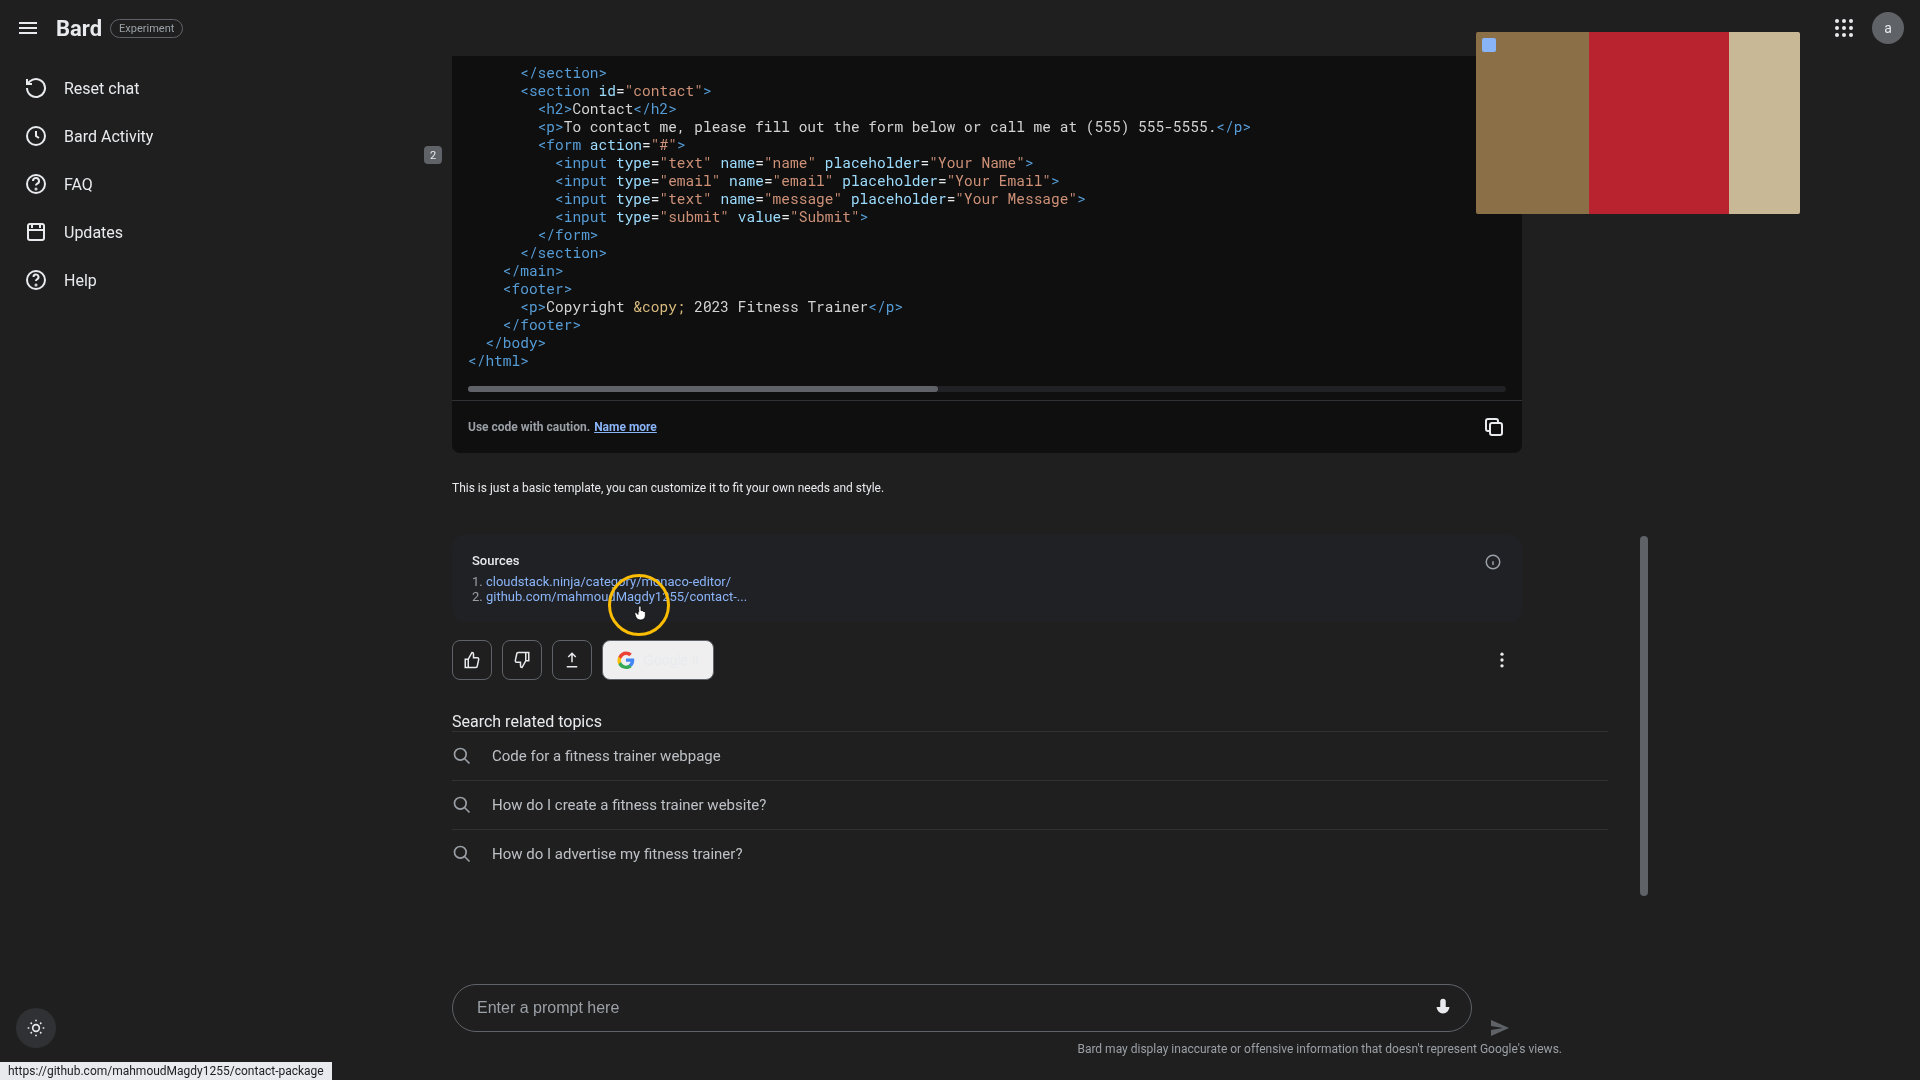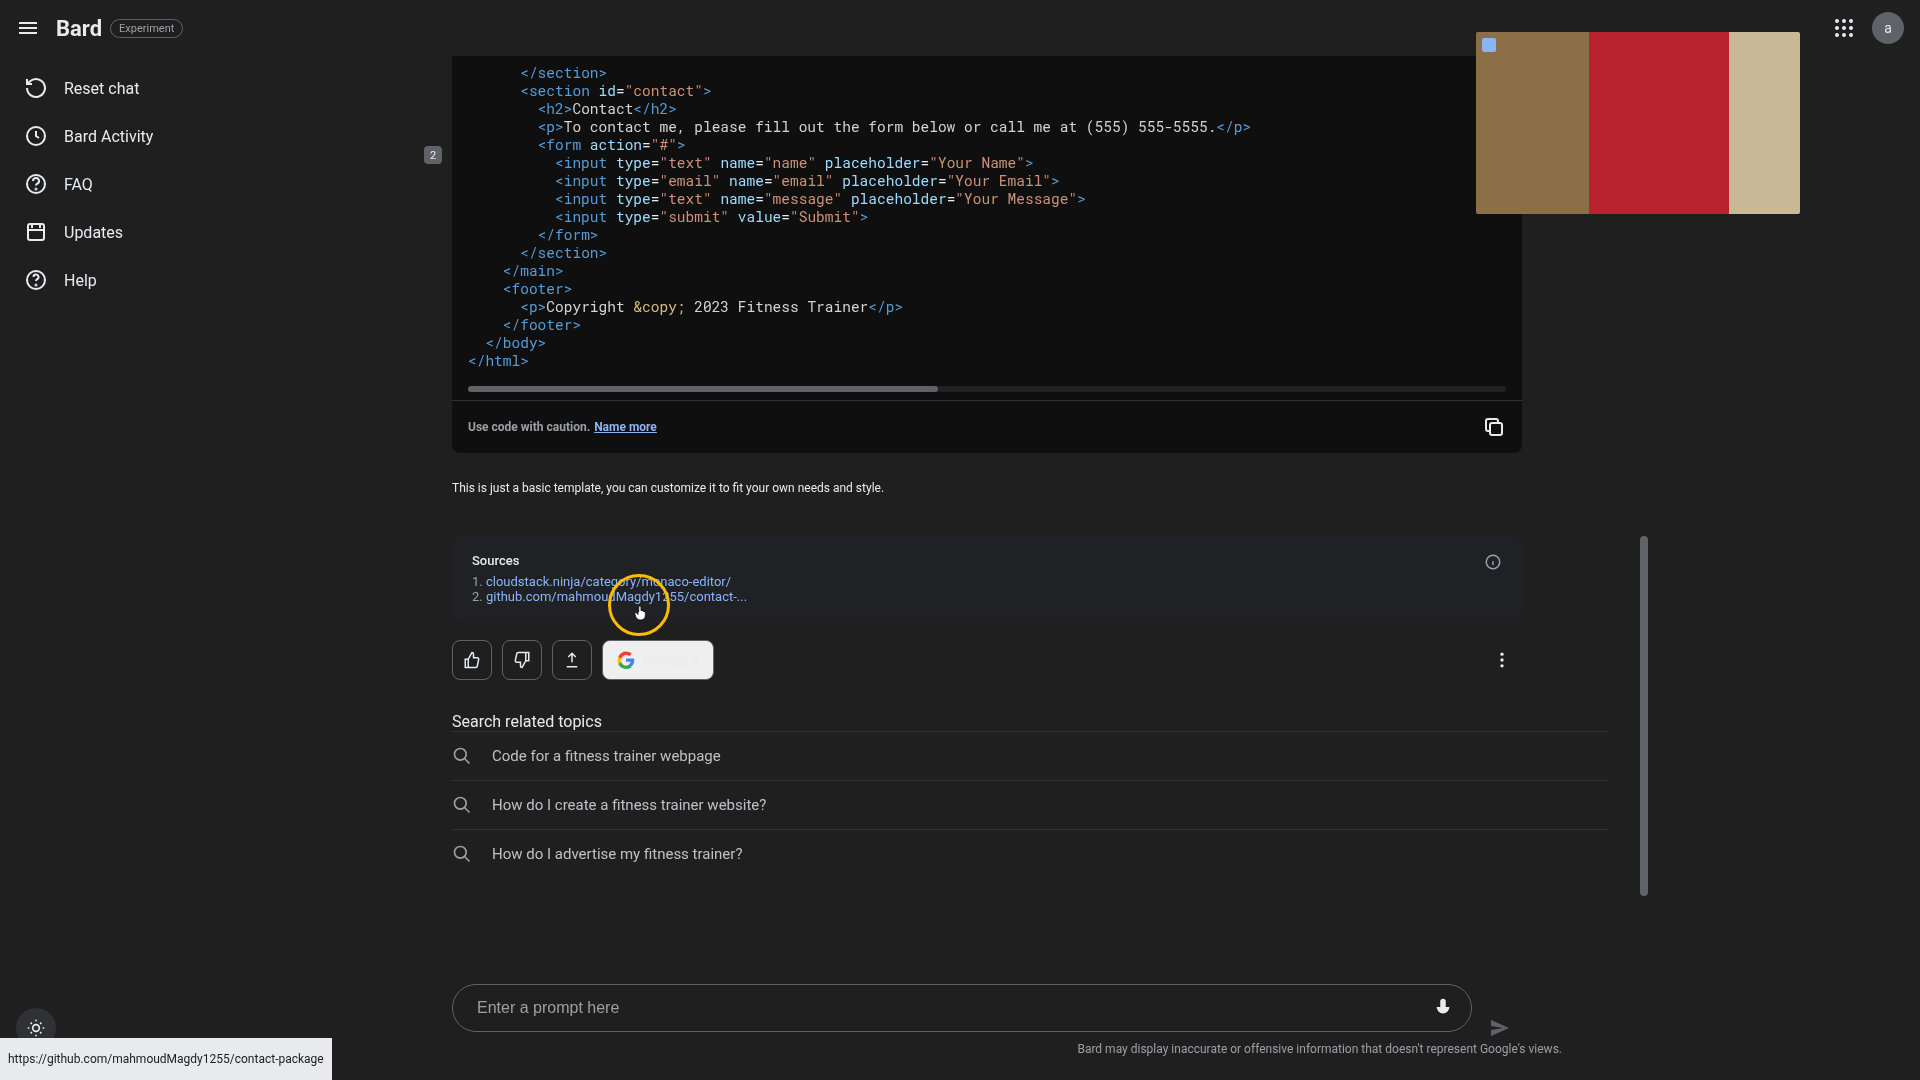--- a/index.html
+++ b/index.html
@@ -68,21 +68,21 @@
 
 .scrollbar { position:absolute; right:4px; top:480px; width:8px; height:360px; background:#5f6368; border-radius:4px; }
 
 .video-thumb { position:absolute; right:120px; top:32px; width:324px; height:182px; background:#3c2f24; border-radius:2px; overflow:hidden; }
 .video-inner { width:100%; height:100%; background:linear-gradient(90deg,#8b6f47 0%,#8b6f47 35%,#b8232f 35%,#b8232f 78%,#c9b896 78%); position:relative; }
 .video-badge { position:absolute; left:6px; top:6px; width:14px; height:14px; background:#8ab4f8; border-radius:2px; }
 
 .highlight-ring { position:absolute; width:62px; height:62px; border:3px solid #fbbc04; border-radius:50%; pointer-events:none; z-index:100; }
 .cursor-hand { position:absolute; width:18px; height:22px; z-index:101; }
 
-.status-bar { position:absolute; left:0; bottom:0; background:#e8eaed; color:#202124; font-size:12px; padding:14px 8px; }
+.status-bar { position:absolute; left:0; bottom:0; background:#e8eaed; color:#202124; font-size:12px; padding:2px 8px; }
 </style>
 </head>
 <body>
 
 <div class="topbar">
   <svg class="menu-icon" viewBox="0 0 24 24" fill="#e8eaed">
       <path d="M3 6h18v2H3zm0 5h18v2H3zm0 5h18v2H3z"></path>
     </svg>
   <span class="brand">Bard</span>
   <span class="badge">Experiment</span>

